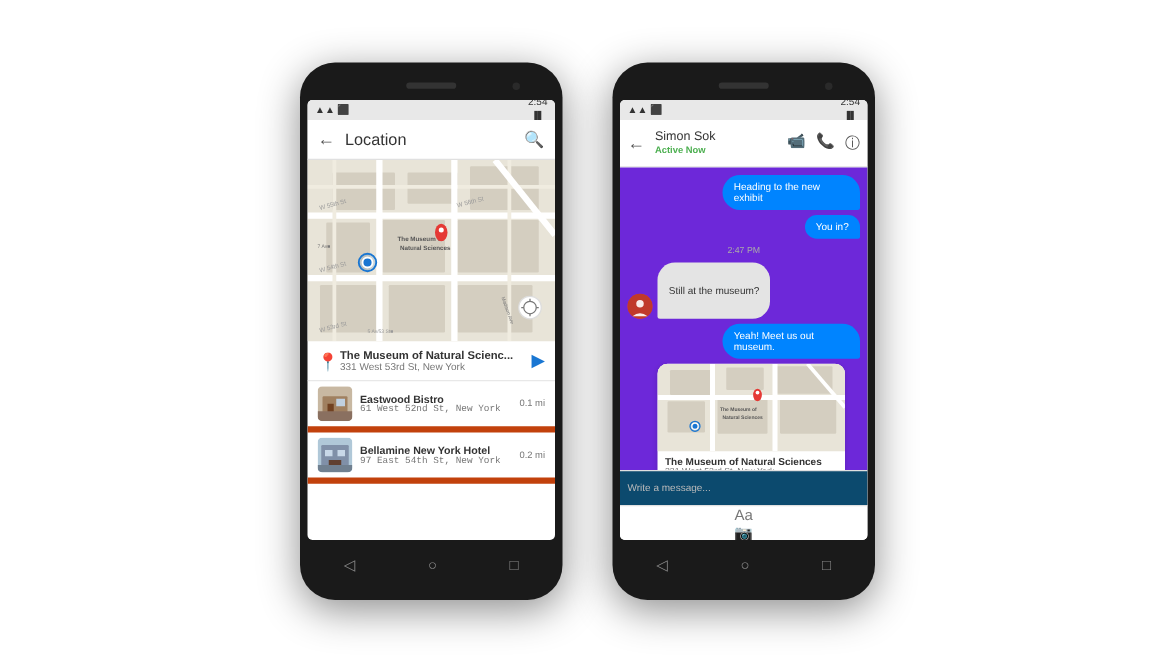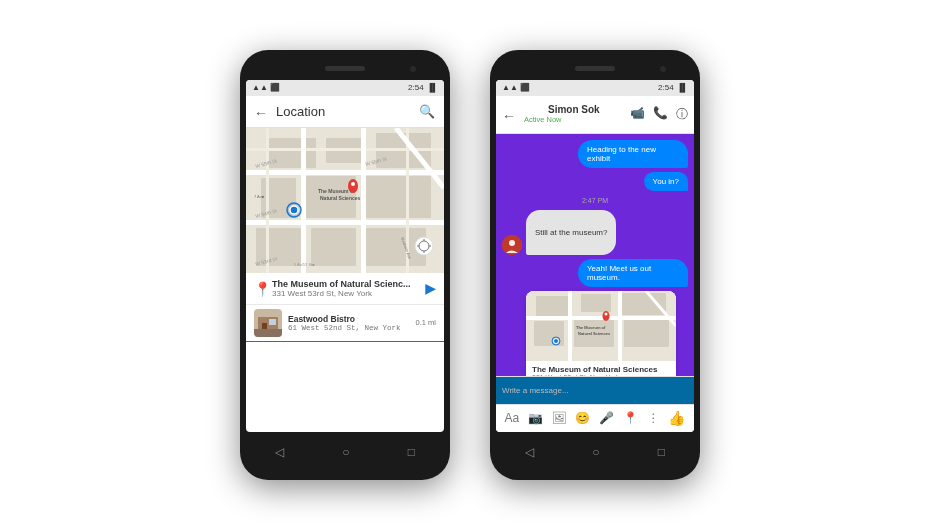--- a/index.html
+++ b/index.html
@@ -83,20 +83,21 @@
       justify-content: space-between;
       padding: 0 6px;
       font-size: 8px;
       color: #333;
       flex-shrink: 0;
     }
     .status-right {
       display: flex;
       align-items: center;
       gap: 3px;
+      flex-direction: column;
     }
 
     
     .location-header {
       width: 100%;
       height: 32px;
       background: #fff;
       display: flex;
       align-items: center;
       padding: 0 8px;
@@ -173,21 +174,21 @@
       font-size: 8px;
       color: #777;
       padding: 4px 8px 2px;
       flex-shrink: 0;
     }
     .nearby-item {
       display: flex;
       align-items: center;
       gap: 6px;
       padding: 4px 8px;
-      border-bottom: 1px solid #c2410c;
+      border-bottom: 5px solid #c2410c;
       flex-shrink: 0;
     }
     .nearby-thumb {
       width: 28px;
       height: 28px;
       border-radius: 4px;
       flex-shrink: 0;
       overflow: hidden;
     }
     .nearby-info {
@@ -215,27 +216,27 @@
       background: #fff;
       display: flex;
       align-items: center;
       padding: 0 6px;
       border-bottom: 1px solid #e0e0e0;
       flex-shrink: 0;
       gap: 4px;
     }
     .contact-name {
       font-size: 10px;
-      font-weight: 700;
+      font-weight: 400;
       color: #333;
-      margin-left: 24px;
     }
     .contact-status {
       font-size: 7.5px;
       color: #4caf50;
+      font-weight: bold;
     }
     .header-icons {
       margin-left: auto;
       display: flex;
       gap: 8px;
       color: #555;
       font-size: 12px;
     }
 
     
@@ -321,21 +322,21 @@
     .map-msg-addr {
       font-size: 7px;
       color: #777;
     }
 
     
     .compose-bar {
       width: 100%;
       height: 28px;
       border-top: 1px solid #e0e0e0;
-      background: #0369a1;
+      background: #0c4a6e;
       display: flex;
       align-items: center;
       padding: 0 6px;
       font-size: 8px;
       color: #bbb;
       flex-shrink: 0;
     }
     .compose-input {
       flex: 1;
       font-size: 8px;
@@ -346,20 +347,21 @@
     .toolbar {
       width: 100%;
       height: 28px;
       background: #fff;
       border-top: 1px solid #e0e0e0;
       display: flex;
       align-items: center;
       justify-content: space-around;
       flex-shrink: 0;
       padding: 0 4px;
+      flex-direction: column;
     }
     .toolbar-icon {
       color: #777;
       font-size: 12px;
     }
     .toolbar-icon-blue {
       color: #1976d2;
       font-size: 14px;
     }
   </style>
@@ -460,20 +462,37 @@
           <rect x="0" y="20" width="28" height="8" fill="#8a7060"></rect>
         </svg>
       </div>
       <div class="nearby-info">
         <div class="nearby-name">Eastwood Bistro</div>
         <div class="nearby-addr">61 West 52nd St, New York</div>
       </div>
       <span class="nearby-dist">0.1 mi</span>
     </div>
 
+    <div class="nearby-item">
+      <div class="nearby-thumb">
+        <svg width="28" height="28" xmlns="http://www.w3.org/2000/svg">
+          <rect width="28" height="28" fill="#b0c8d8"></rect>
+          <rect x="3" y="6" width="22" height="18" fill="#8090a8" rx="1"></rect>
+          <rect x="6" y="10" width="6" height="5" fill="#c8d8e8"></rect>
+          <rect x="16" y="10" width="6" height="5" fill="#c8d8e8"></rect>
+          <rect x="9" y="18" width="10" height="6" fill="#604030"></rect>
+          <rect x="0" y="22" width="28" height="6" fill="#708090"></rect>
+        </svg>
+      </div>
+      <div class="nearby-info">
+        <div class="nearby-name">Bellamine New York Hotel</div>
+        <div class="nearby-addr">97 East 54th St, New York</div>
+      </div>
+      <span class="nearby-dist">0.2 mi</span>
+    </div>
   </div>
 
   <div class="phone-bottom-bar">
     <span class="nav-btn">◁</span>
     <span class="nav-btn">○</span>
     <span class="nav-btn">□</span>
   </div>
 </div>
 
 <div class="phone">

